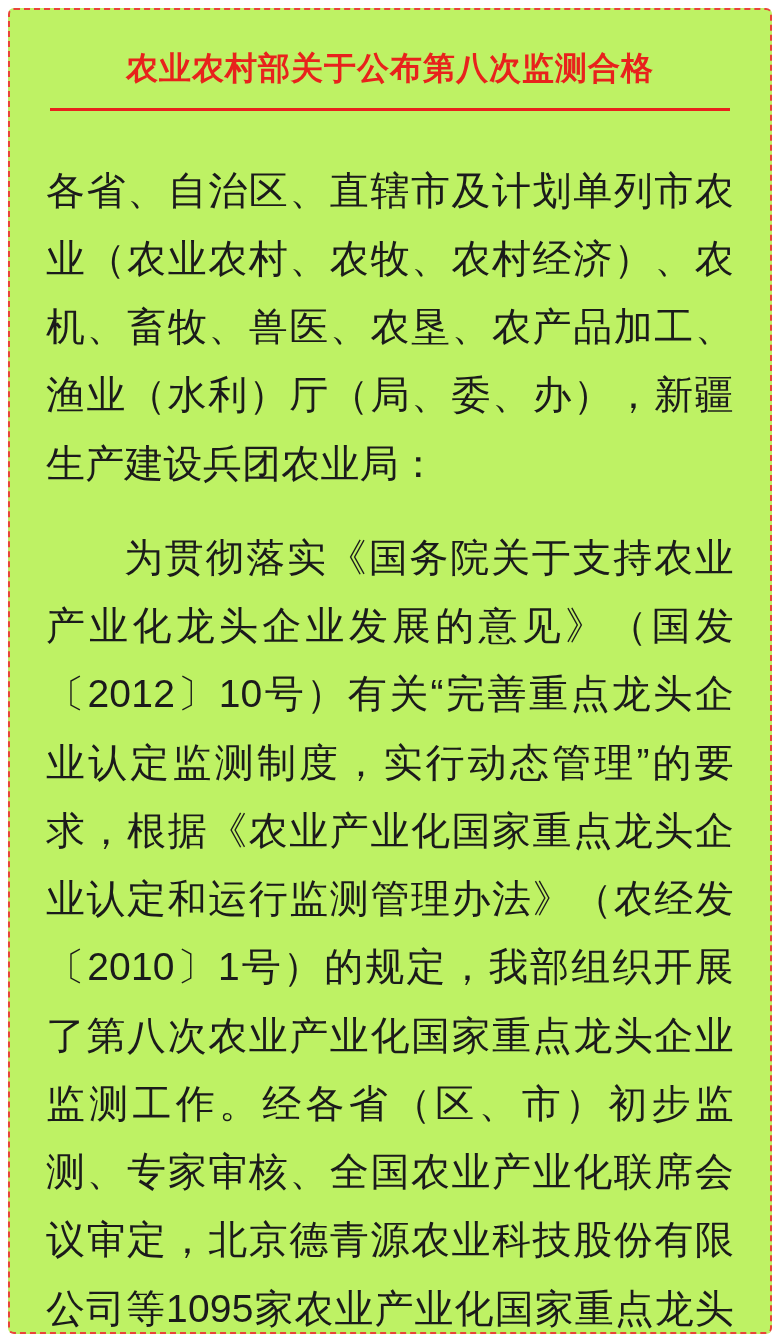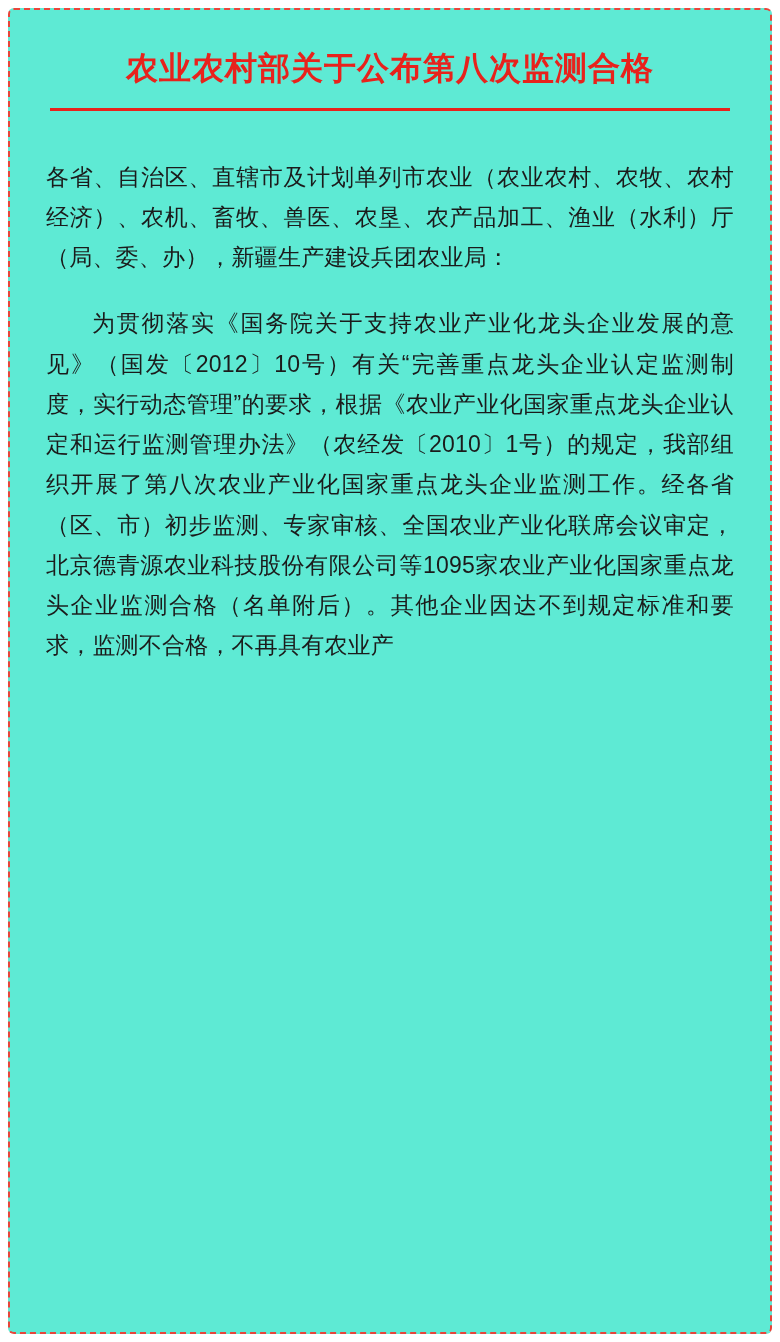--- a/index.html
+++ b/index.html
@@ -18,21 +18,21 @@
   
   .doc-frame {
     position: absolute;
     left: 8px;
     top: 8px;
     width: 764px;
     height: 1326px;
     border: 2px dashed #e8443a;
     border-radius: 6px;
     box-sizing: border-box;
-    background: #5eead4;
+    background: #bef264;
   }
 
   .doc-inner {
     position: absolute;
     left: 14px;
     top: 0;
     right: 14px;
     bottom: 0;
   }
 
@@ -56,21 +56,21 @@
     border-top: 3px solid #e8221c;
     height: 0;
   }
 
   
   .body-block {
     padding: 26px 22px 0 22px;
   }
   .para {
     color: #1b1b1b;
-    font-size: 23px;
+    font-size: 39px;
     line-height: 1.75;
     text-align: justify;
     text-justify: inter-ideograph;
     margin: 0 0 26px 0;
     letter-spacing: 0.2px;
   }
   .para.indent {
     text-indent: 2em;
   }
   .para:last-child {

